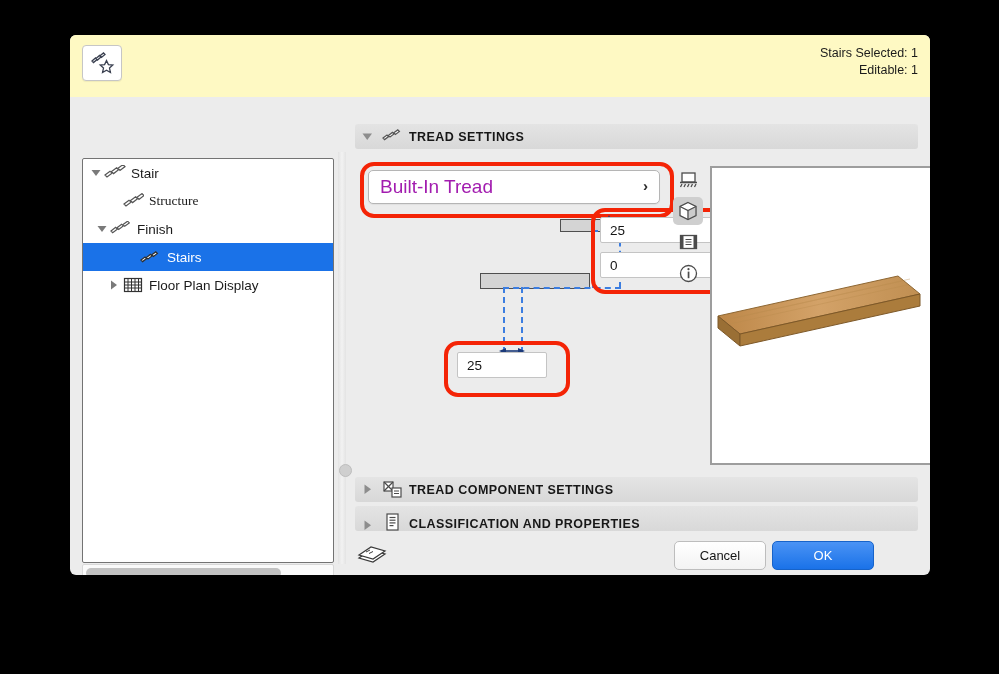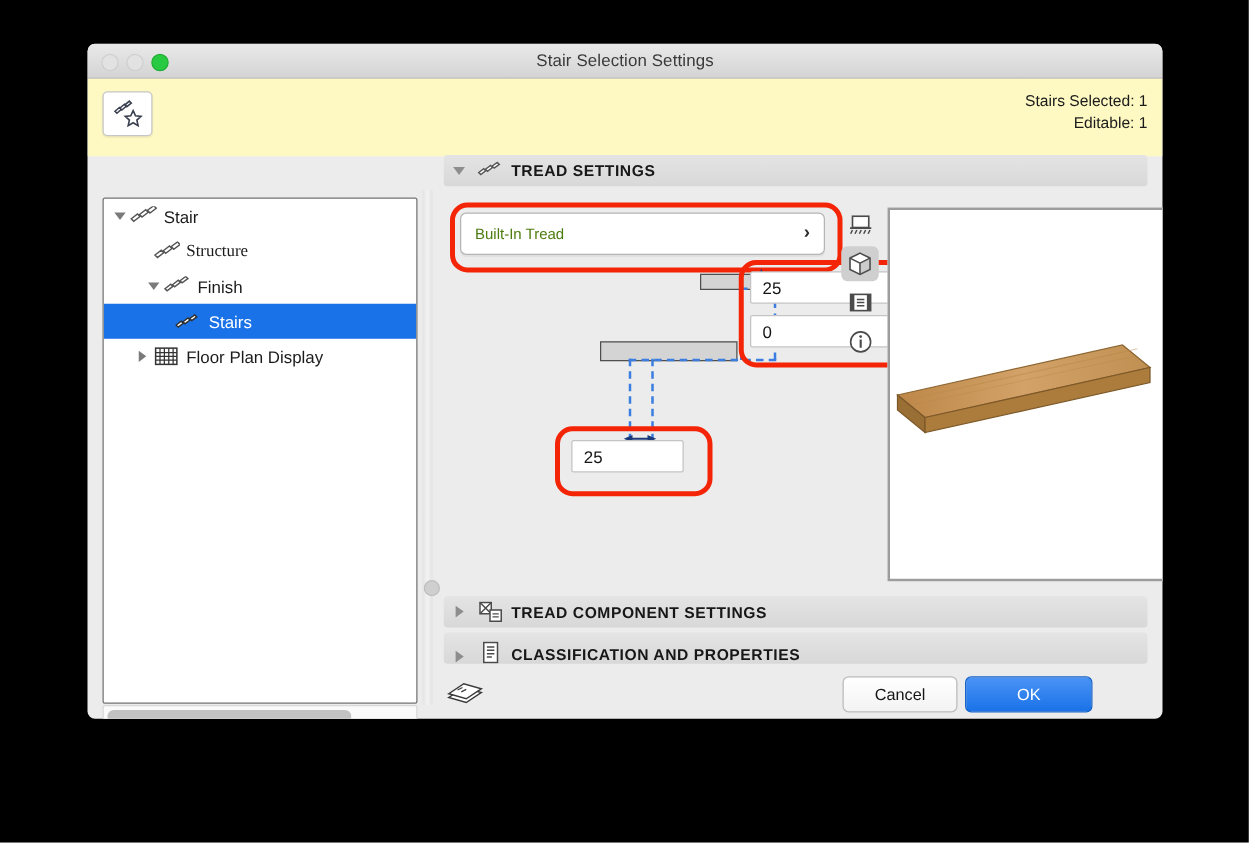--- a/index.html
+++ b/index.html
@@ -98,21 +98,21 @@
   #editor{
     position:absolute;left:0;top:32px;right:0;height:315px;background:#ececec;
   }
 
   #combo{
     position:absolute;left:13px;top:14px;width:290px;height:32px;
     background:#fff;border:1px solid #b5b5b5;border-radius:5px;
     box-shadow:0 1px 1px rgba(0,0,0,.05);
     display:flex;align-items:center;
   }
-  #combo .cv{font-size:12px;color:#4d7c0f;margin-left:11px;}
+  #combo .cv{font-size:19px;color:#a21caf;margin-left:11px;}
   #combo .cc{position:absolute;right:11px;top:6px;font-size:15px;color:#2b2b2b;font-weight:bold;}
 
   .ring{
     position:absolute;border:4px solid #f42406;border-radius:14px;
     pointer-events:none;
   }
 
   
   #viewbar{position:absolute;left:318px;top:10px;width:30px;}
   .vicon{
@@ -164,26 +164,20 @@
   #okbtn{right:44px;width:100px;background:linear-gradient(#4a93f5,#1a72e8);
     border:1px solid #1763c9;color:#fff;}
 
   svg{display:block;}
 </style>
 </head>
 <body>
 
 <div id="window">
 
-  <div id="titlebar">
-    <div class="tl close"></div>
-    <div class="tl min"></div>
-    <div class="tl zoom"></div>
-    <div id="title">Stair Selection Settings</div>
-  </div>
 
   <div id="topstrip">
     <div id="favbtn">
       <span>
         <svg width="26" height="22" viewBox="0 0 26 22">
           <g stroke="#3a4050" stroke-width="1.3" fill="none">
             <path d="M3 9 L6.5 6 L8 7.6 L4.5 10.6 Z" fill="#fff"></path>
             <path d="M7 6.4 L10.5 3.4 L12 5 L8.5 8 Z" fill="#fff"></path>
             <path d="M11 3.8 L14.5 0.9 L16 2.5 L12.5 5.4 Z" fill="#fff"></path>
             <path d="M17.5 8.5 l1.9 4.1 4.4 .5 -3.3 3 .95 4.4 -3.95-2.3 -3.95 2.3 .95-4.4 -3.3-3 4.4-.5 z" fill="#fff"></path>
@@ -223,21 +217,21 @@
             <svg width="22" height="16" viewBox="0 0 22 16">
               <g stroke="#555" stroke-width="1.2" fill="#fff">
                 <path d="M2 11 L7 7.2 L9 9.2 L4 13 Z"></path>
                 <path d="M8.6 7.6 L13.6 3.8 L15.6 5.8 L10.6 9.6 Z"></path>
                 <path d="M15 4.2 L20 0.6 L22 2.6 L17 6.4 Z"></path>
               </g>
             </svg>
           </span>
           <span class="tlabel">Structure</span>
         </div>
-        <div class="titem" style="padding-left: 33px;">
+        <div class="titem" style="padding-left: 12px;">
           <span class="tw">
             <svg width="10" height="8" viewBox="0 0 10 8">
               <path d="M0.5 1 L9.5 1 L5 7 Z" fill="#7a7a7a"></path>
             </svg>
           </span>
           <span class="tricon">
             <svg width="22" height="16" viewBox="0 0 22 16">
               <g stroke="#555" stroke-width="1.2" fill="#fff">
                 <path d="M1 10 L5.6 6.4 L7.3 8.1 L2.7 11.7 Z"></path>
                 <path d="M7 6.8 L11.6 3.2 L13.3 4.9 L8.7 8.5 Z"></path>

